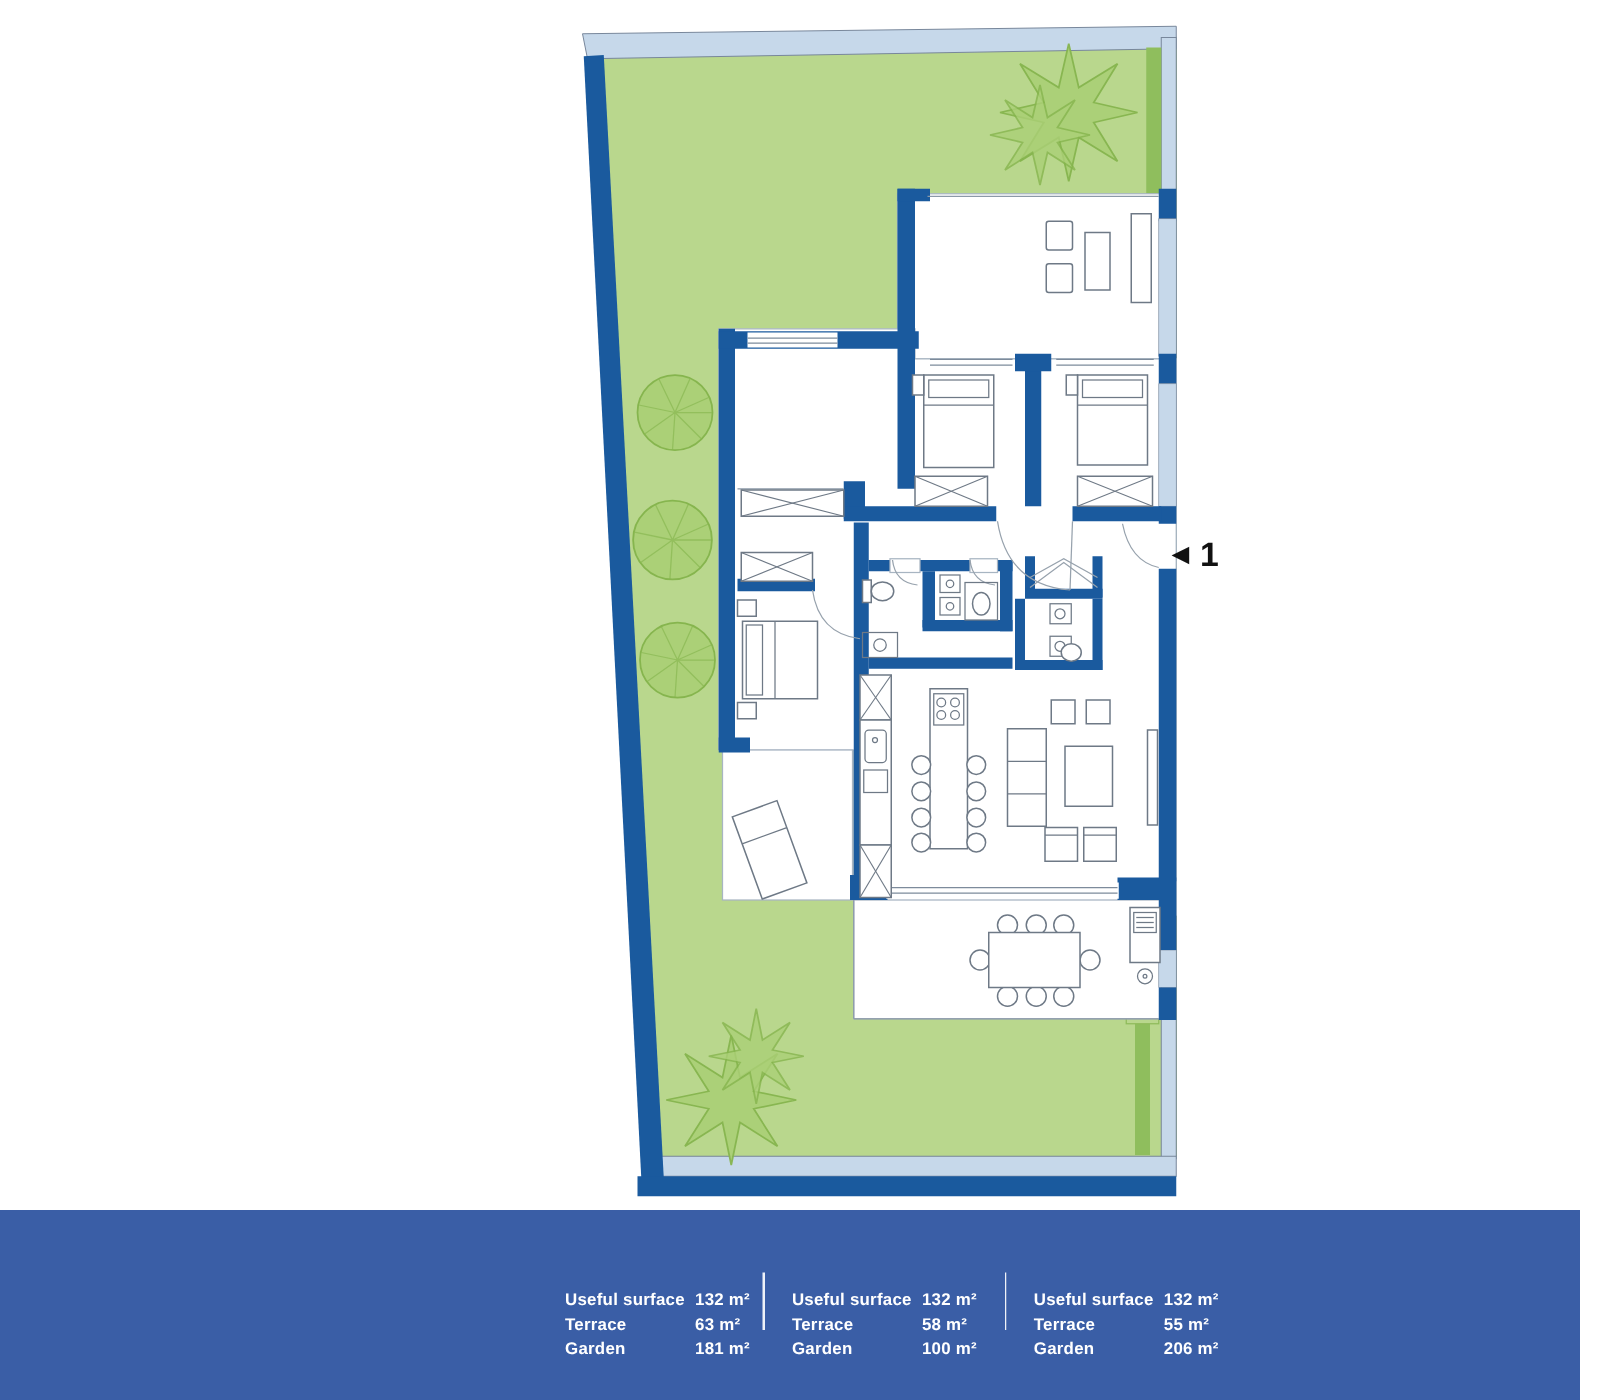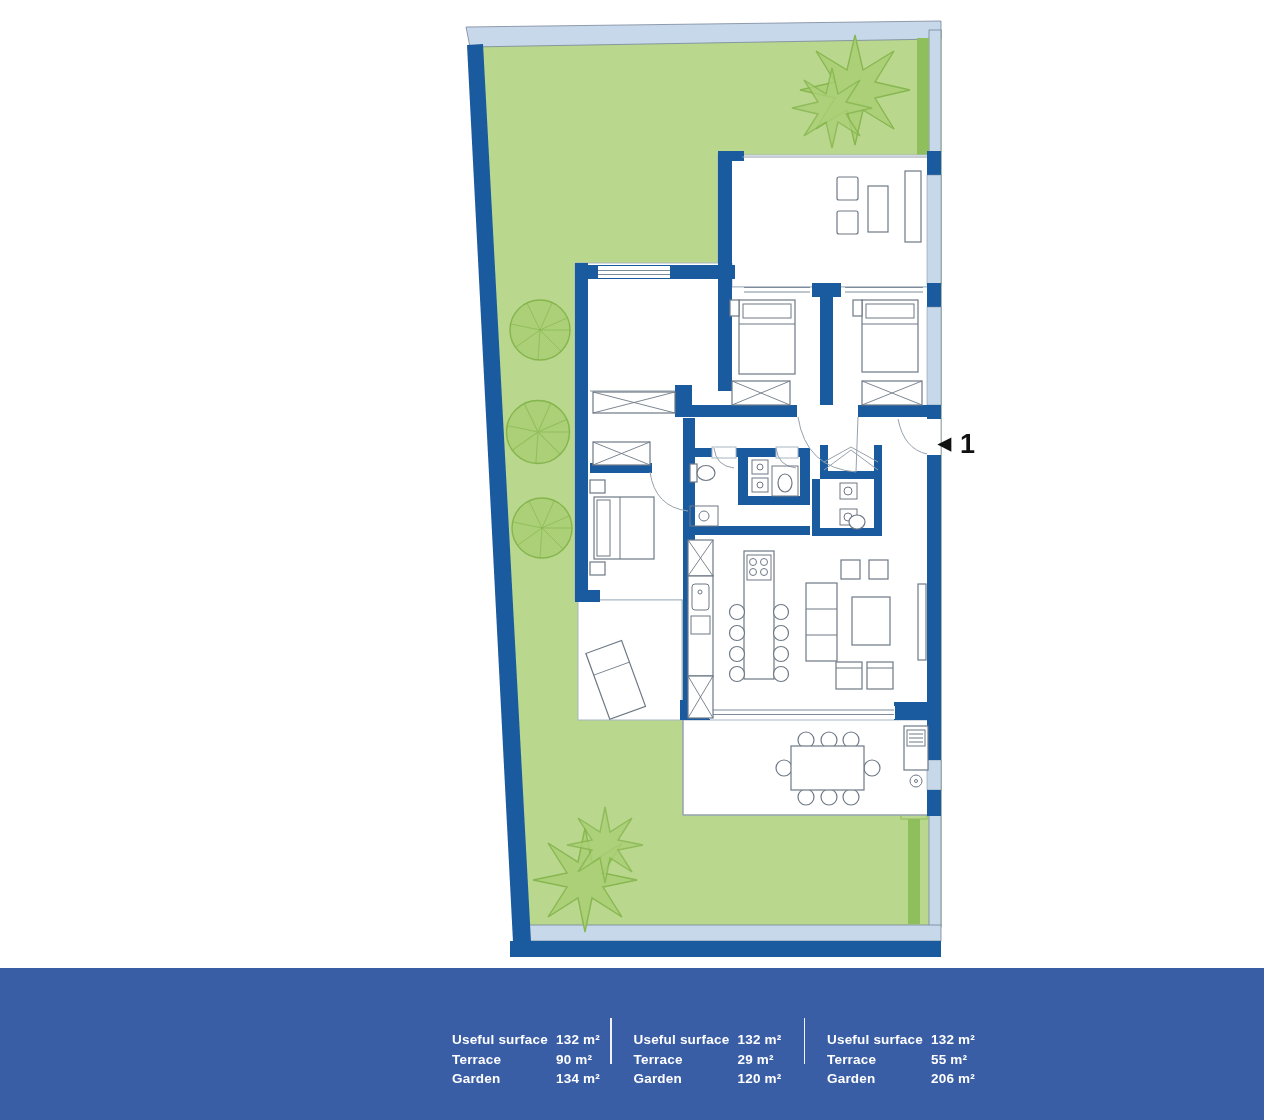--- a/index.html
+++ b/index.html
@@ -287,32 +287,32 @@
     </g>
   </svg>
 
   
   <div class="footer">
     <div class="f-wrap">
       <div class="f-col c1">
         <span>Useful surface</span>
         <span>132 m²</span>
         <span>Terrace</span>
-        <span>90 m²</span>
+        <span>63 m²</span>
         <span>Garden</span>
-        <span>134 m²</span>
+        <span>181 m²</span>
       </div>
       <div class="f-div"></div>
       <div class="f-col c2">
         <span>Useful surface</span>
         <span>132 m²</span>
         <span>Terrace</span>
-        <span>29 m²</span>
+        <span>58 m²</span>
         <span>Garden</span>
-        <span>120 m²</span>
+        <span>100 m²</span>
       </div>
       <div class="f-div"></div>
       <div class="f-col c3">
         <span>Useful surface</span>
         <span>132 m²</span>
         <span>Terrace</span>
         <span>55 m²</span>
         <span>Garden</span>
         <span>206 m²</span>
       </div>

